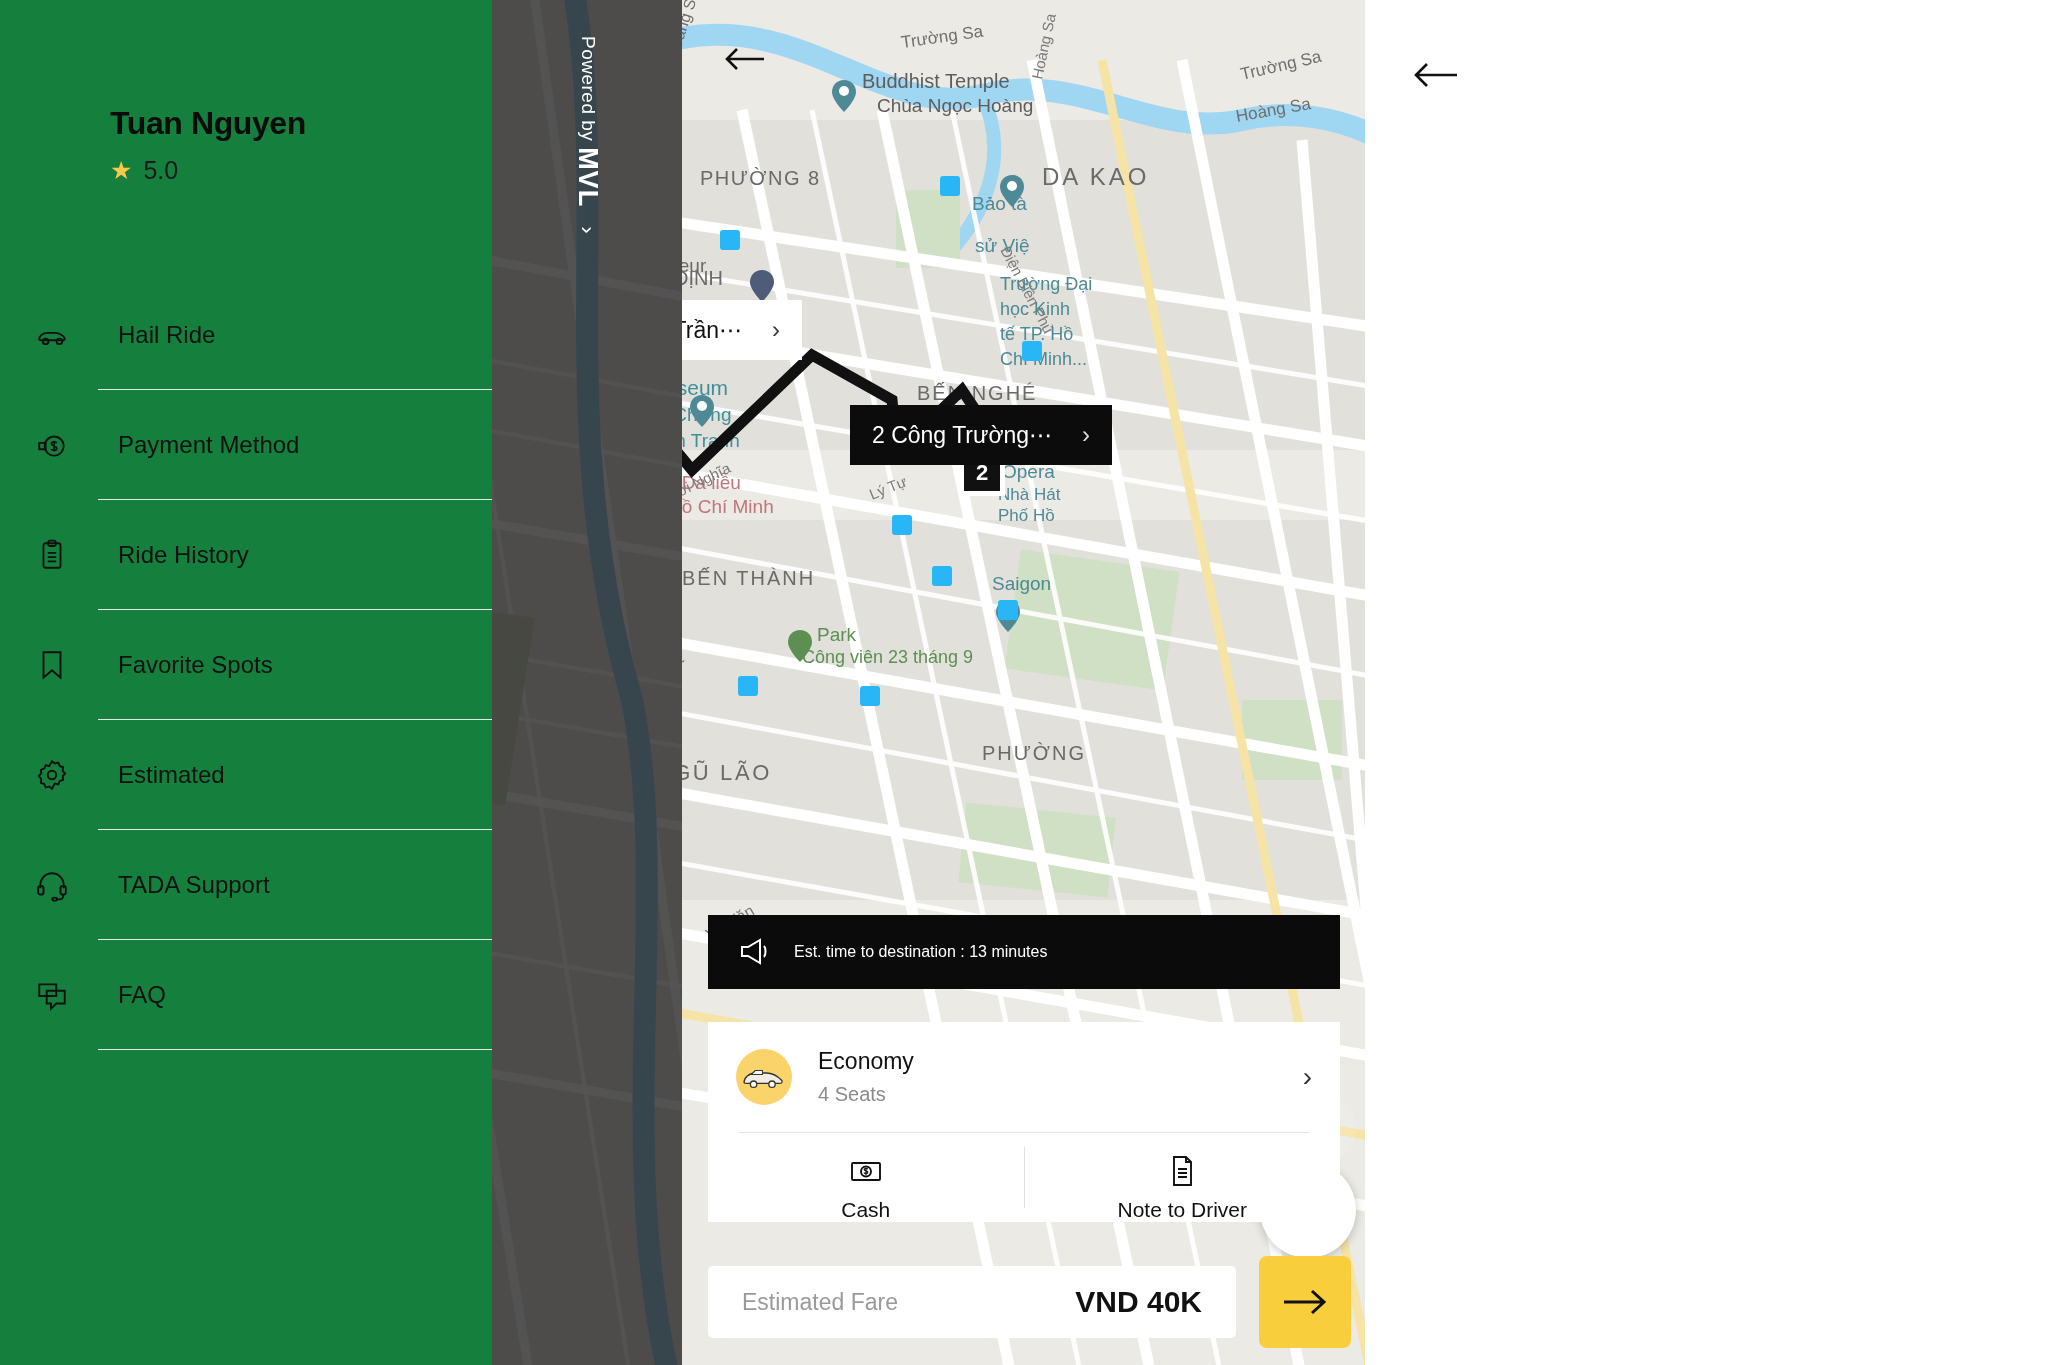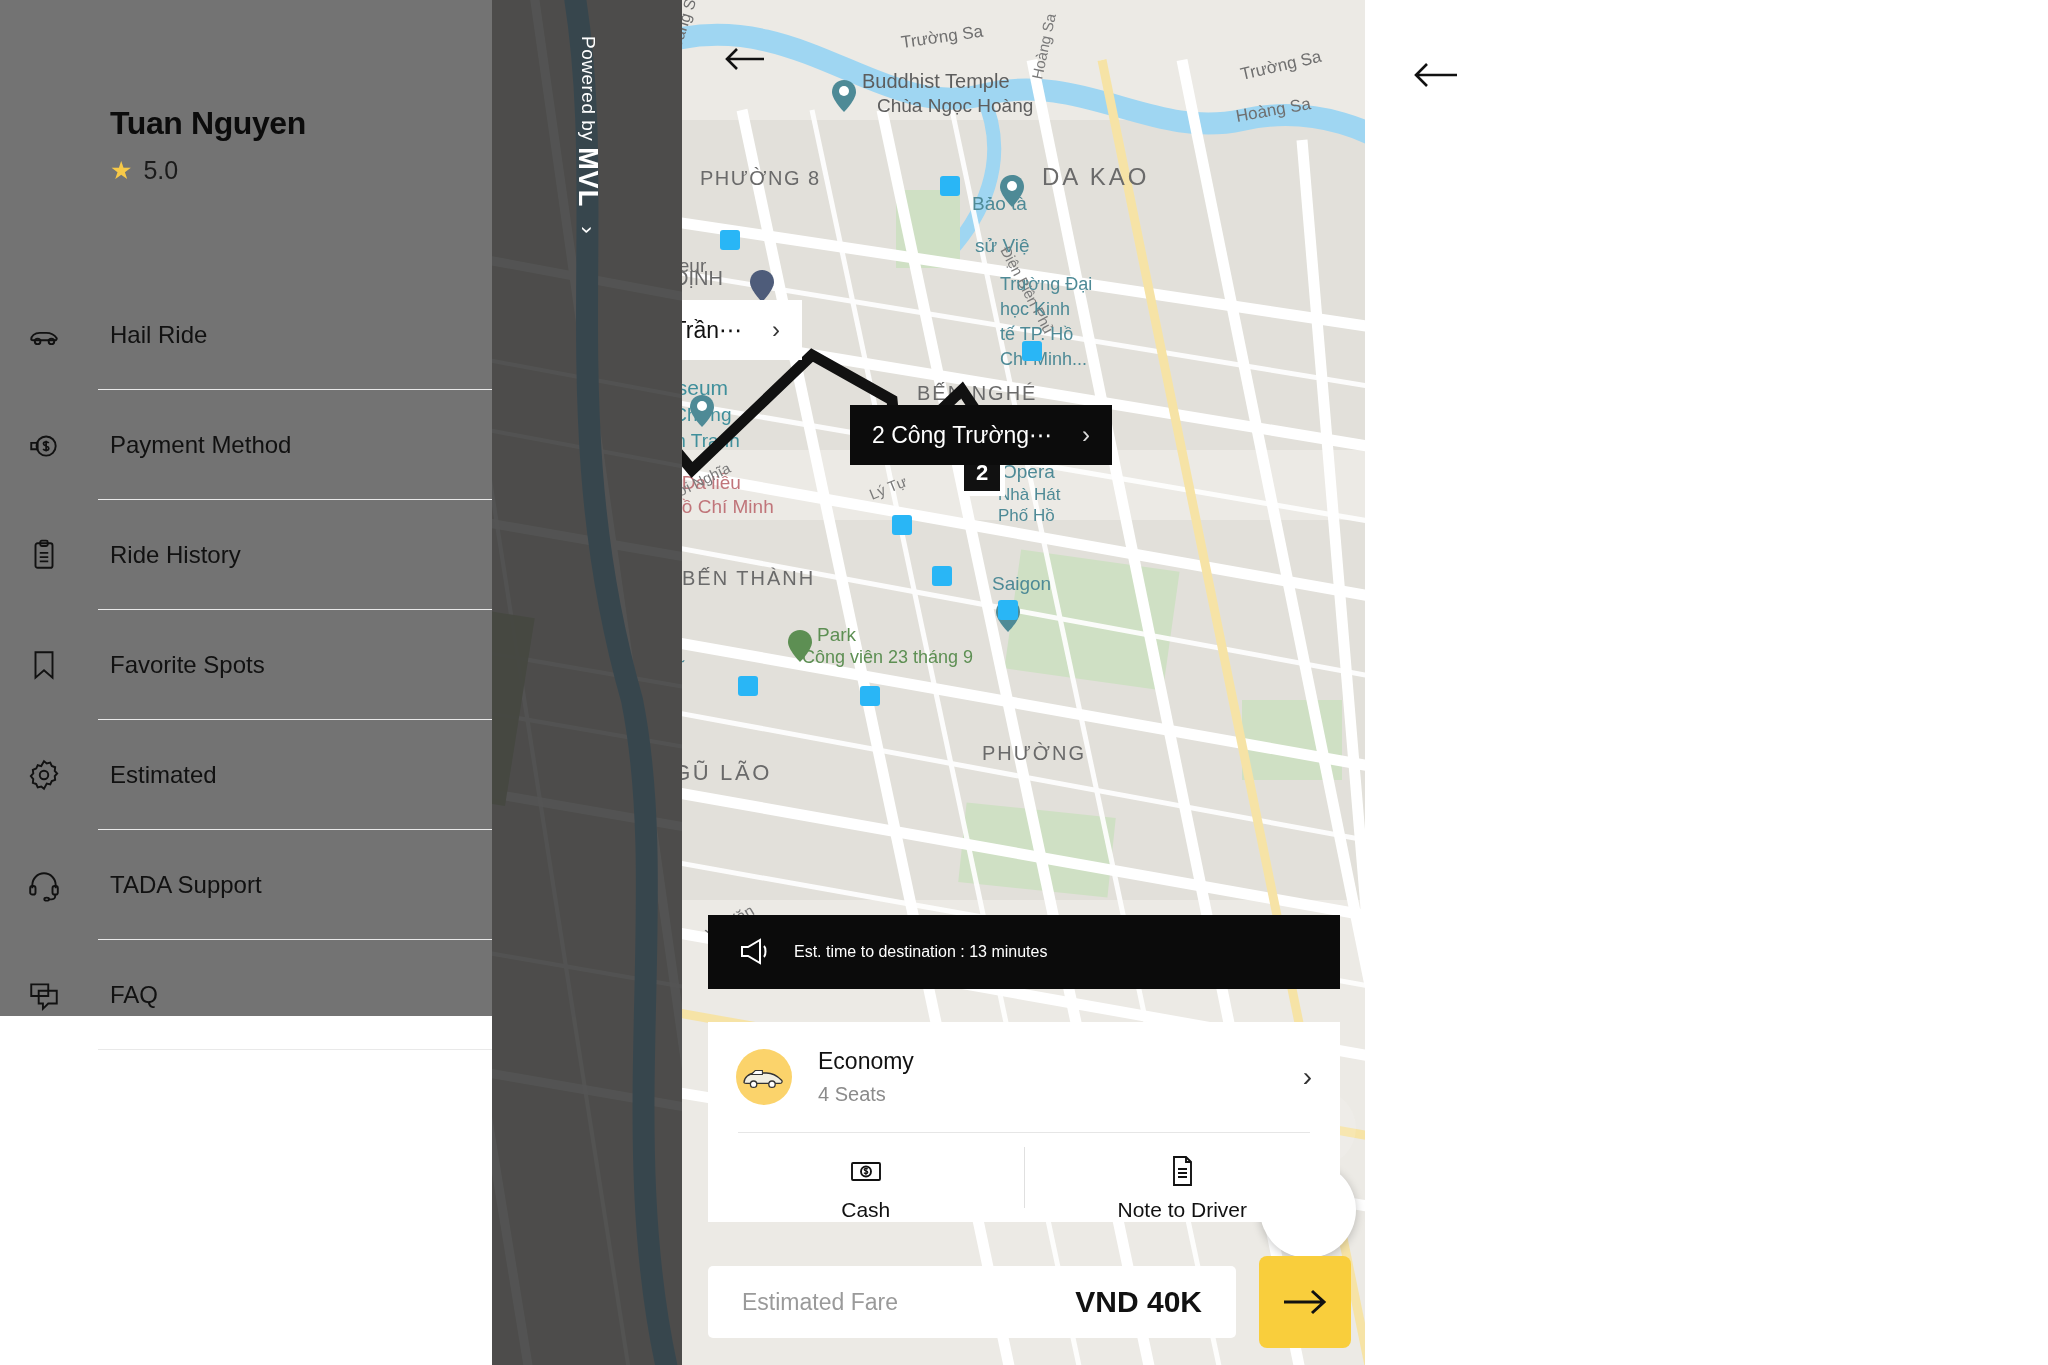--- a/index.html
+++ b/index.html
@@ -6,33 +6,33 @@
   html, body {
     width: 2048px; height: 1365px;
     font-family: "Liberation Sans", sans-serif;
     background: #ffffff; overflow: hidden;
   }
   .stage { position: relative; width: 2048px; height: 1365px; }
 
   
   .drawer {
     position: absolute; left: 0; top: 0;
-    width: 492px; height: 1016px;
-    background: #737373; z-index: 5;
+    width: 492px; height: 1365px;
+    background: #15803d; z-index: 5;
   }
   .profile { position: absolute; left: 110px; top: 105px; }
   .profile-name { font-size: 32px; font-weight: bold; color: #0b0b0b; letter-spacing: -0.4px; }
   .profile-rating { display: flex; align-items: center; gap: 11px; margin-top: 14px; }
   .star { color: #F7C948; font-size: 25px; line-height: 1; }
   .rating-val { font-size: 25px; color: #1a1a1a; }
 
   .menu { position: absolute; left: 0; top: 280px; width: 492px; }
   .menu-item {
     position: relative; display: flex; align-items: center;
-    height: 110px; padding-left: 20px;
+    height: 110px; padding-left: 28px;
   }
   .menu-item .mi-ico {
     width: 48px; height: 48px; display: flex; align-items: center; justify-content: center;
     flex: 0 0 48px;
   }
   .menu-item .mi-ico svg { width: 34px; height: 34px; display: block; }
   .menu-label { margin-left: 42px; font-size: 24px; color: #111; }
   .menu-item::after {
     content: ""; position: absolute; left: 98px; right: 0; bottom: 0;
     height: 1px; background: #e9e9e9;

